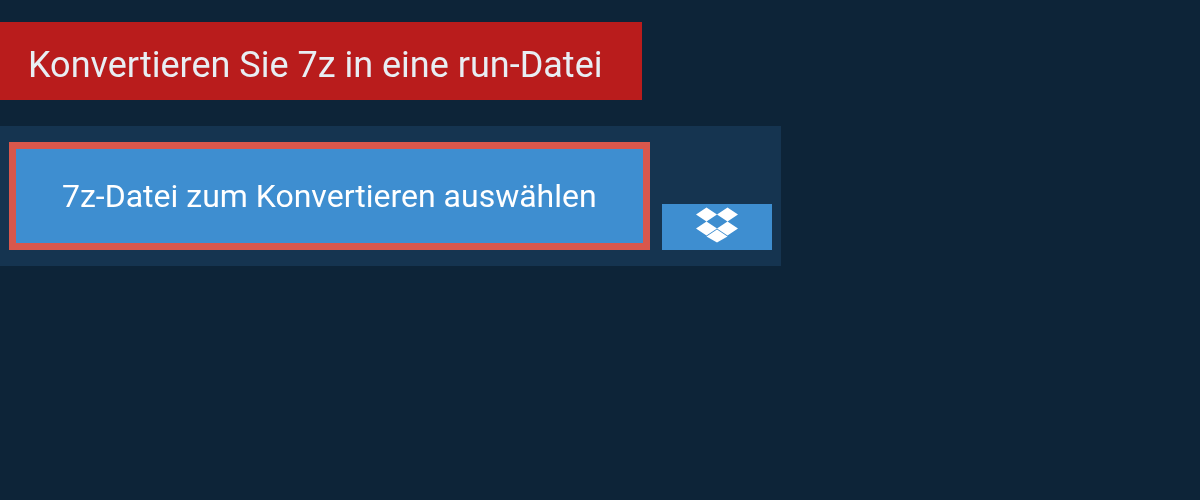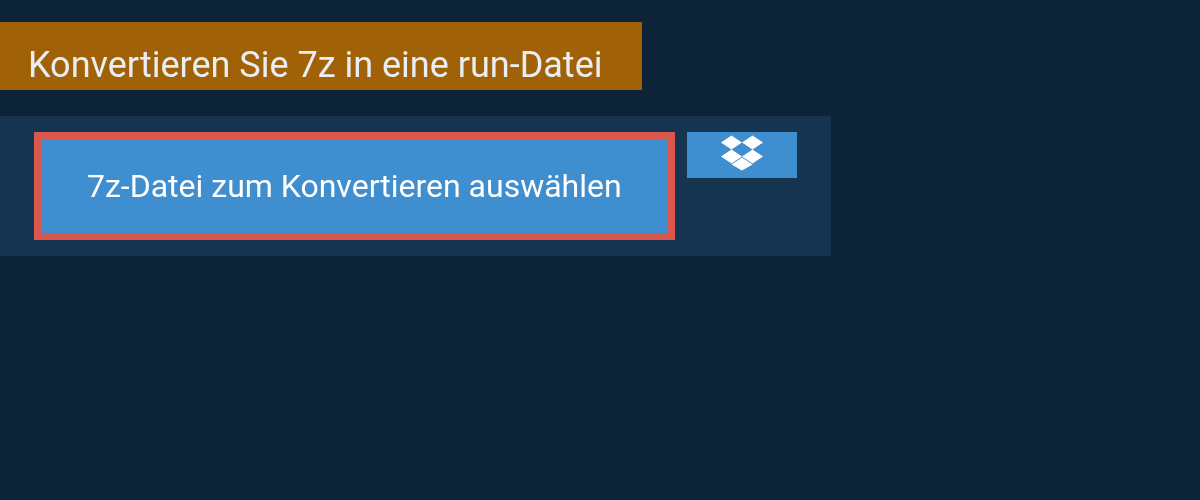--- a/index.html
+++ b/index.html
@@ -8,36 +8,36 @@
       box-sizing: border-box;
     }
     body {
       width: 1200px;
       height: 500px;
       background: #0d2438;
       font-family: -apple-system, BlinkMacSystemFont, "Segoe UI", Roboto, Helvetica, Arial, sans-serif;
       overflow: hidden;
     }
     .header-bar {
-      background: #a16207;
+      background: #b91c1c;
       display: inline-block;
-      padding: 22px 40px 4px 28px;
+      padding: 22px 40px 14px 28px;
       margin-top: 22px;
     }
     .header-title {
       color: #e8eef3;
       font-size: 36px;
       font-weight: 400;
     }
     .action-panel {
       background: #153450;
       margin-top: 26px;
-      padding: 16px 34px;
+      padding: 16px 9px;
       display: inline-flex;
-      align-items: flex-start;
+      align-items: flex-end;
       gap: 12px;
     }
     .select-button {
       background: #3e8ed0;
       border: 7px solid #d9574c;
       color: #ffffff;
       font-size: 32px;
       font-weight: 400;
       padding: 28px 46px;
       cursor: pointer;

